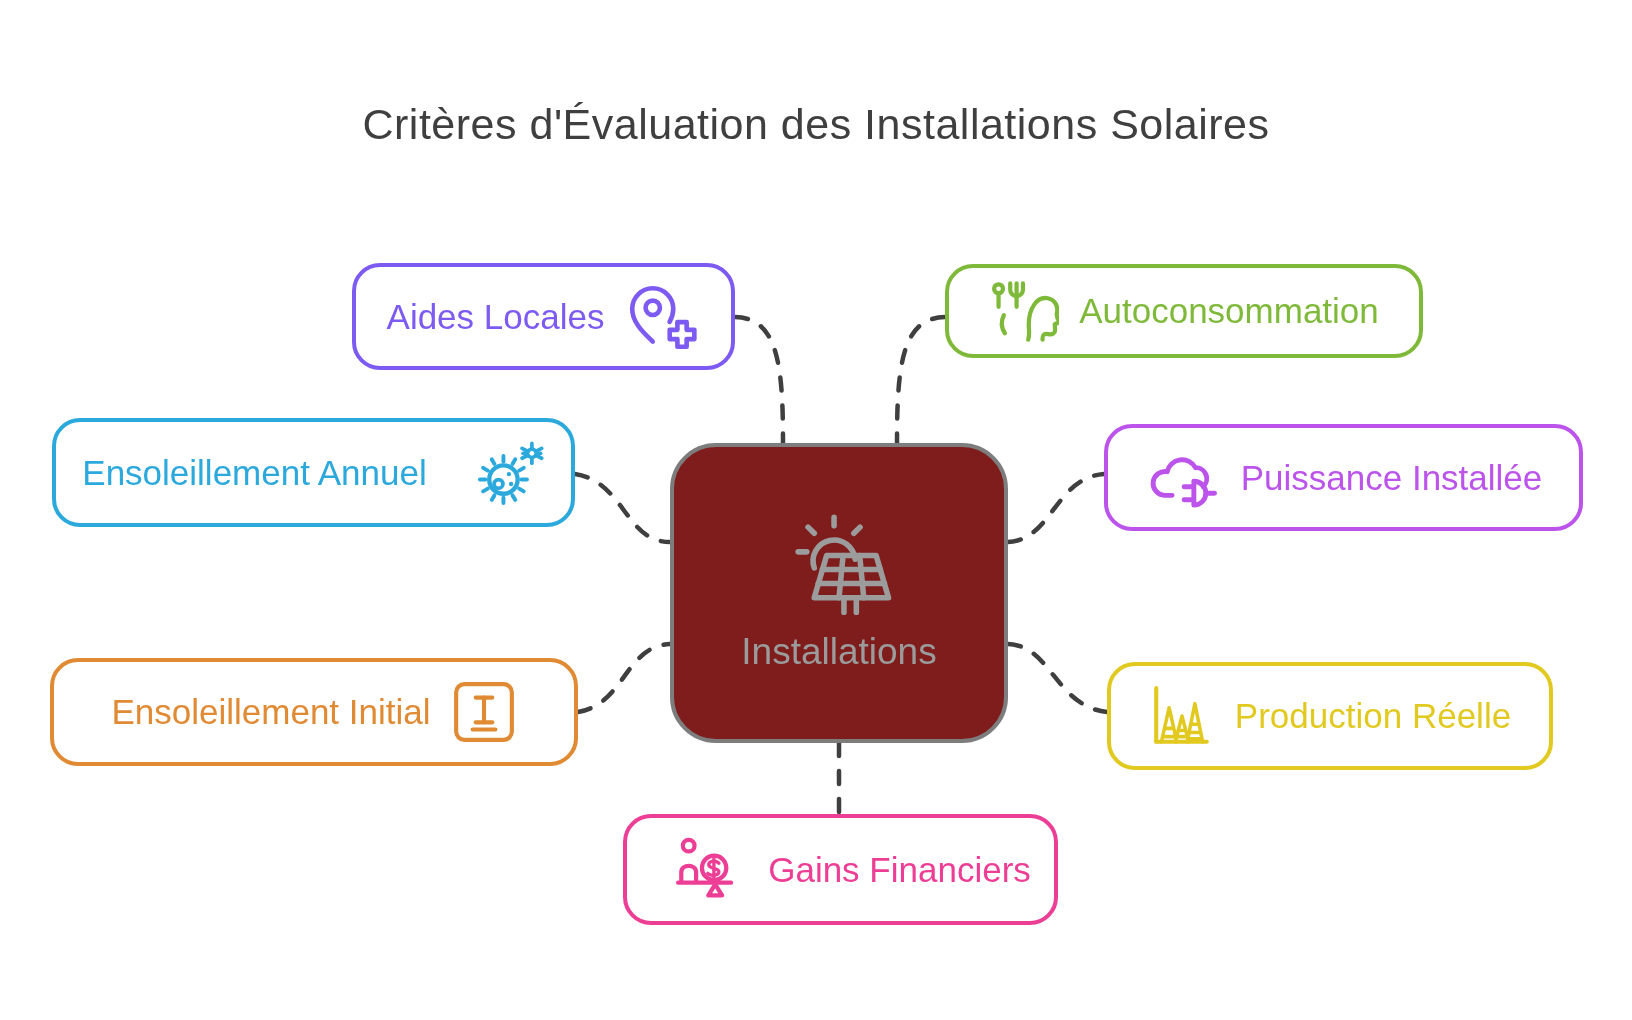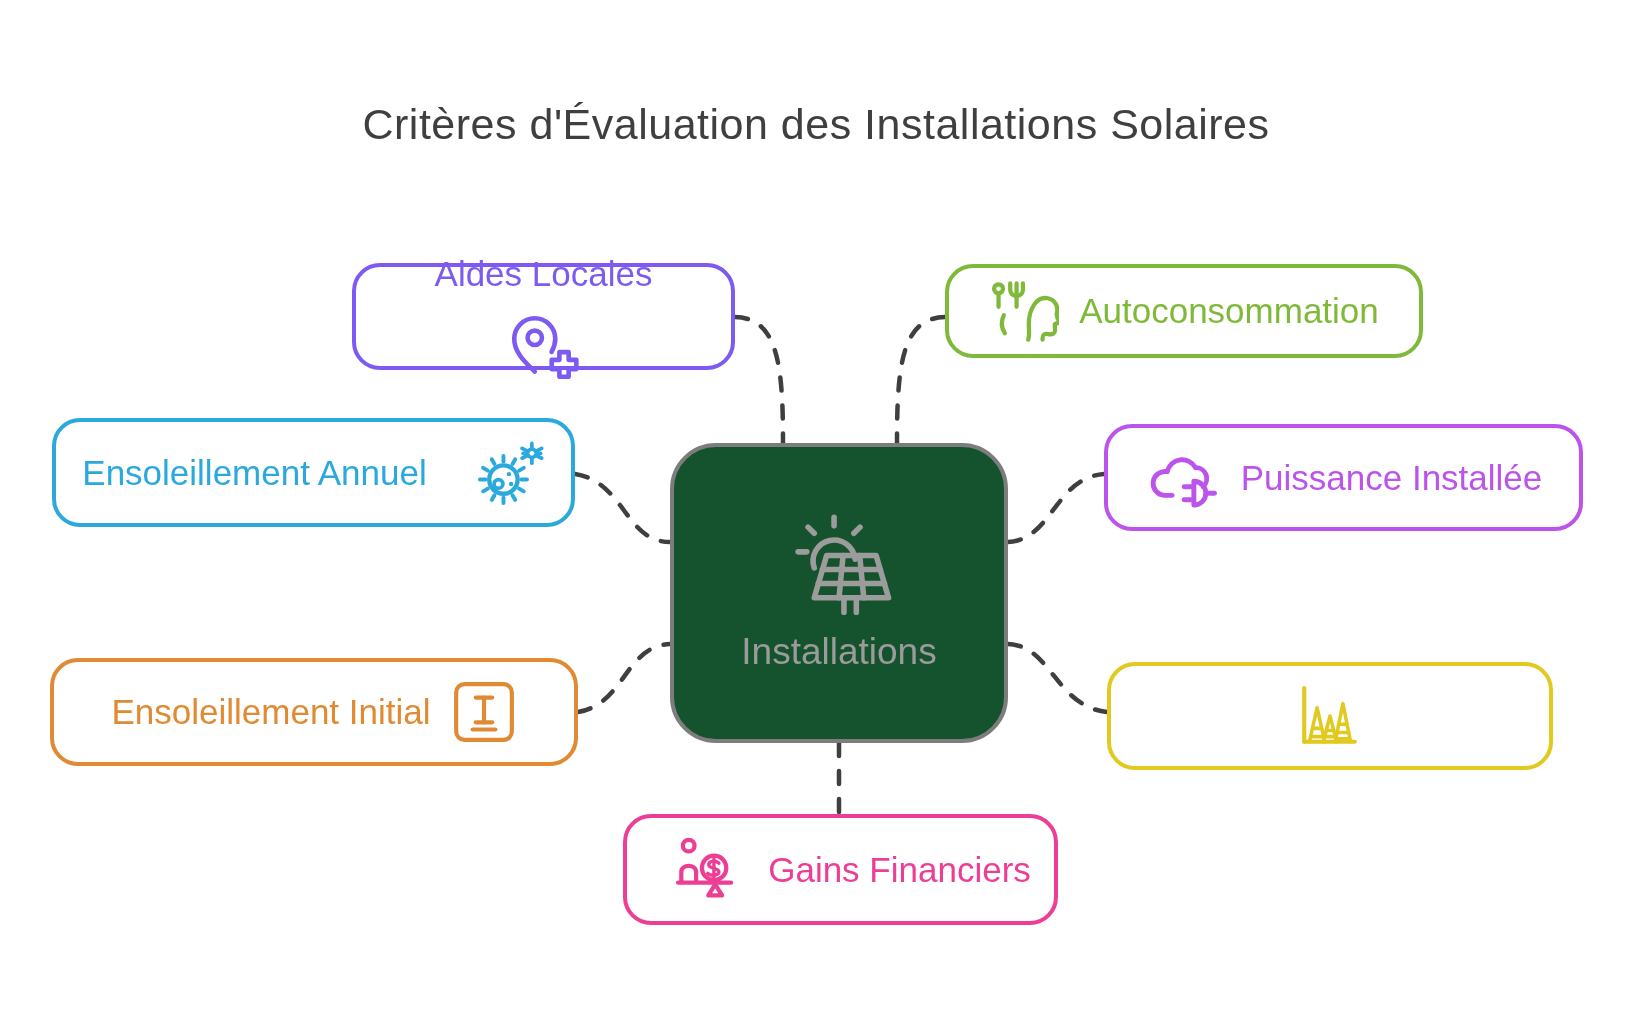--- a/index.html
+++ b/index.html
@@ -18,27 +18,27 @@
     position:absolute;display:flex;align-items:center;justify-content:center;
     gap:20px;border:4px solid var(--c);color:var(--c);border-radius:28px;
     font-size:35px;font-weight:500;background:#fff;box-sizing:border-box;
     padding:0 18px;white-space:nowrap;
   }
   .node .icon{display:flex;align-items:center;justify-content:center;}
   .node .icon svg{display:block;}
 
   .central{
     position:absolute;left:670px;top:443px;width:338px;height:300px;
-    border:4px solid var(--c);border-radius:46px;background:#14532d;box-sizing:border-box;
+    border:4px solid var(--c);border-radius:46px;background:#7f1d1d;box-sizing:border-box;
     display:flex;flex-direction:column;align-items:center;justify-content:center;gap:10px;
   }
   .central .central-label{font-size:37px;font-weight:500;text-align:center;line-height:1.25;}
 
   
-  #node-aides{left:352px;top:263px;width:383px;height:107px;flex-direction:column;}
+  #node-aides{left:352px;top:263px;width:383px;height:107px;}
   #node-auto {left:945px;top:264px;width:478px;height:94px;}
   #node-enso {left:52px; top:418px;width:523px;height:109px;gap:48px;}
   #node-puis {left:1104px;top:424px;width:479px;height:107px;}
   #node-inve {left:50px; top:658px;width:528px;height:108px;}
   #node-prod {left:1107px;top:662px;width:446px;height:108px;}
   #node-gain {left:623px;top:814px;width:435px;height:111px;padding-left:44px;}
 </style>
 </head>
 <body>
 
@@ -177,20 +177,21 @@
           <path d="M15.5 44 h8"></path>
             <path d="M13.6 52 h11.5"></path>
           <path d="M28.5 46 h7"></path>
             <path d="M26.6 52 h10.8"></path>
           <path d="M41 40 h7"></path>
             <path d="M39.2 48 h10.4"></path>
             <path d="M37.6 54 h13"></path>
         </g>
       </svg>
     </span>
+    <span>Production Réelle</span>
   </div>
 
   <div class="node" id="node-gain" style="--c: #ed3e95;">
     <span class="icon">
       <svg width="72" height="68" viewBox="0 0 68 64" fill="none" stroke="currentColor" stroke-width="4" stroke-linecap="round" stroke-linejoin="round">
         <circle cx="12" cy="9" r="5.5"></circle>
         <path d="M5 43 V34 C5 26 19 26 19 34 V43"></path>
         <circle cx="36" cy="30" r="11.5"></circle>
         <path d="M40.5 25.5 C37 22.5 30.5 23.5 31 27.2 C31.5 31 40.5 29.8 40.5 33.6 C40.5 37.4 33 38 30 35.2" stroke-width="3.2"></path>
         <path d="M35.8 21.5 V38.5" stroke-width="3.2"></path>

